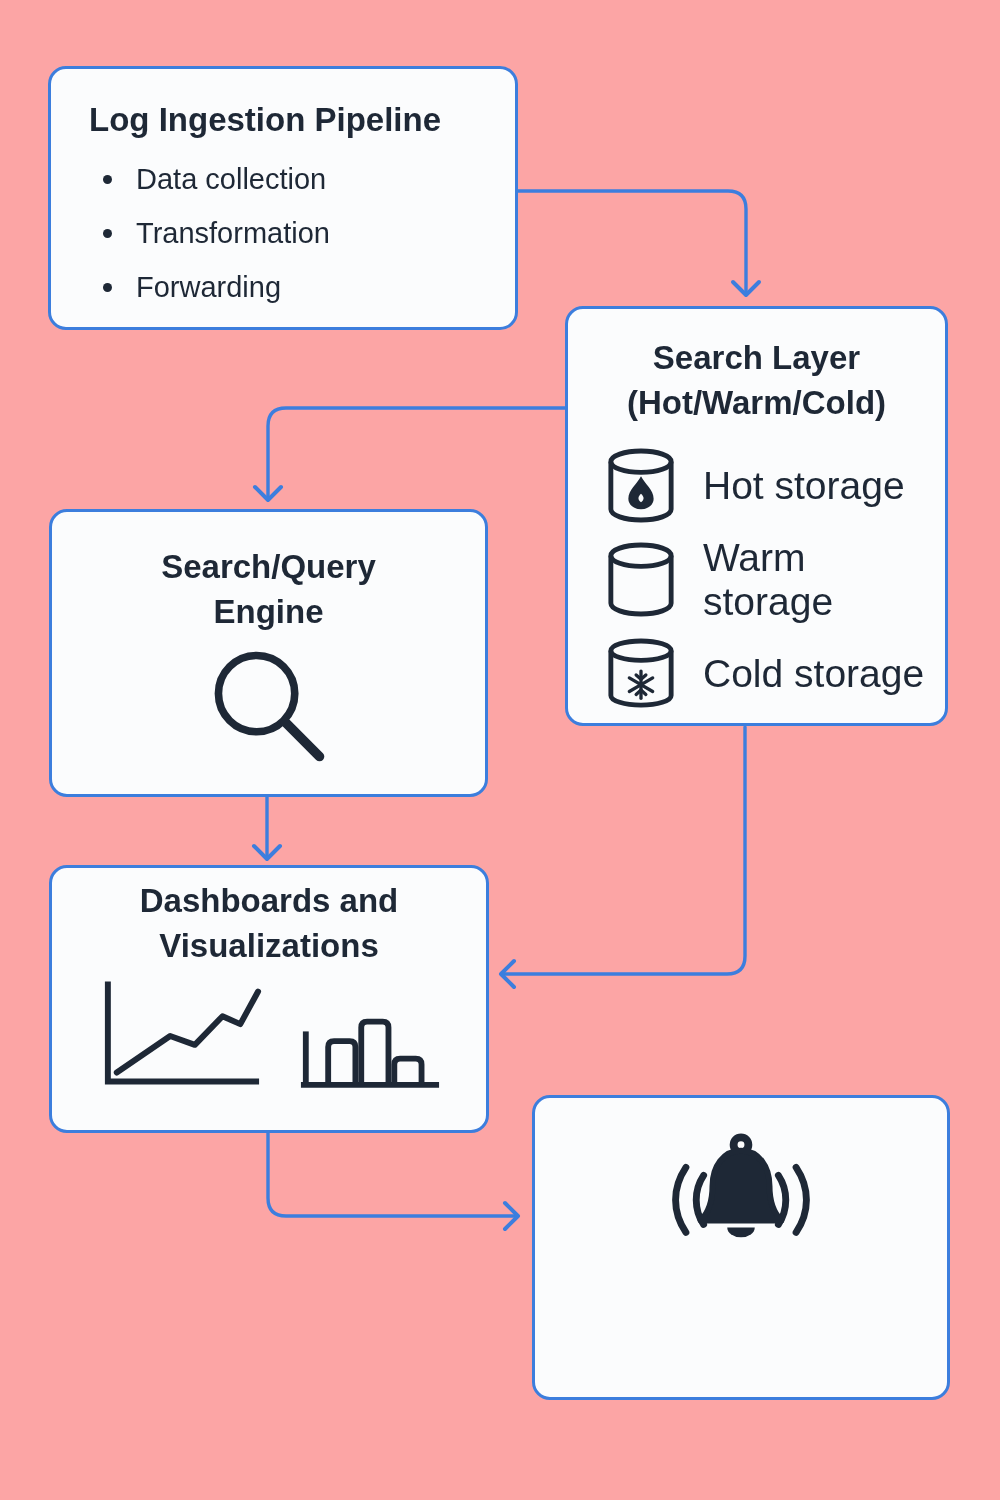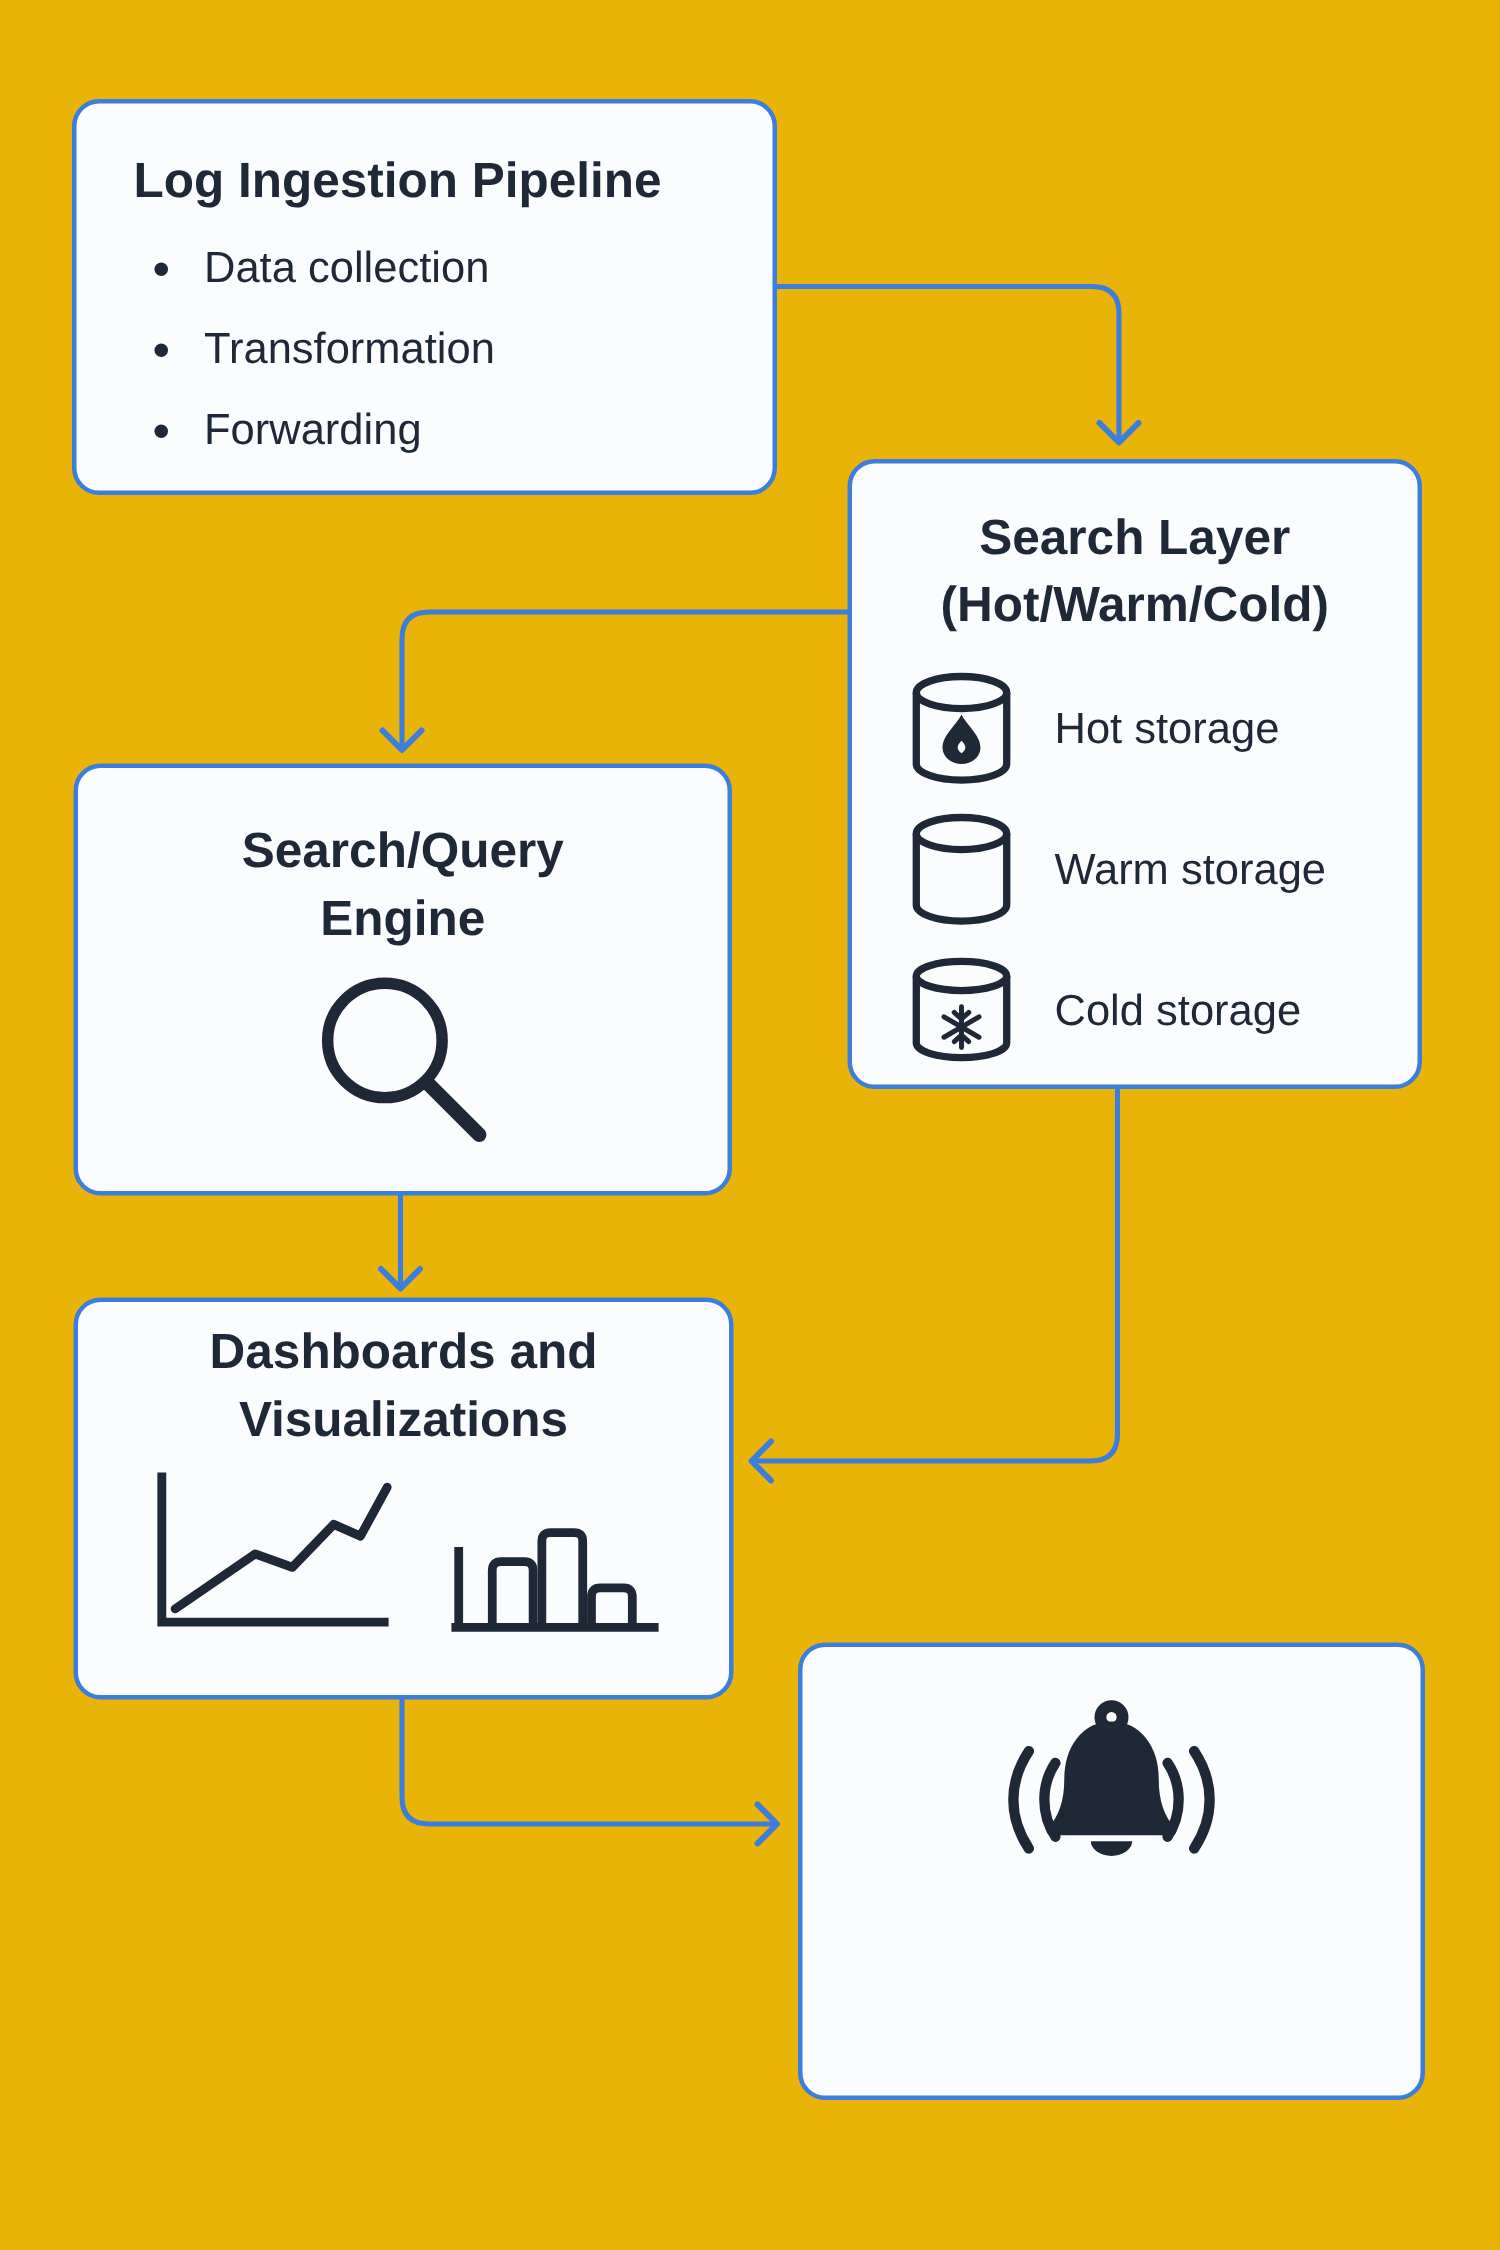--- a/index.html
+++ b/index.html
@@ -5,21 +5,21 @@
   html, body {
     margin: 0;
     padding: 0;
     background: #f5f6f8;
     font-family: "Liberation Sans", sans-serif;
   }
   .canvas {
     position: relative;
     width: 1000px;
     height: 1500px;
-    background: #eab308;
+    background: #fca5a5;
     overflow: hidden;
     color: #1e2836;
   }
   .connectors {
     position: absolute;
     left: 0; top: 0;
     width: 1000px; height: 1500px;
     pointer-events: none;
   }
   .edge-shaft {
@@ -57,21 +57,21 @@
   .bullet-dot {
     width: 9px; height: 9px; border-radius: 50%;
     background: #1e2836; margin: 0 24px 0 14px; flex: 0 0 auto;
   }
 
   
   .node-storage { left: 565px; top: 306px; width: 383px; height: 420px; padding-top: 26px; }
   .storage-rows { margin-top: 14px; }
   .storage-row { display: flex; align-items: center; padding-left: 38px; height: 94px; }
   .storage-row .cyl { flex: 0 0 auto; }
-  .storage-label { font-size: 29px; margin-left: 27px; }
+  .storage-label { font-size: 39px; margin-left: 27px; }
 
   
   .node-search { left: 49px; top: 509px; width: 439px; height: 288px; padding-top: 32px; }
   .search-icon-wrap { display: flex; justify-content: center; margin-top: 10px; }
 
   
   .node-dashboards { left: 49px; top: 865px; width: 440px; height: 268px; padding-top: 10px; }
   .dash-icons { display: flex; justify-content: center; align-items: flex-end; gap: 34px; margin-top: 10px; }
 
   

